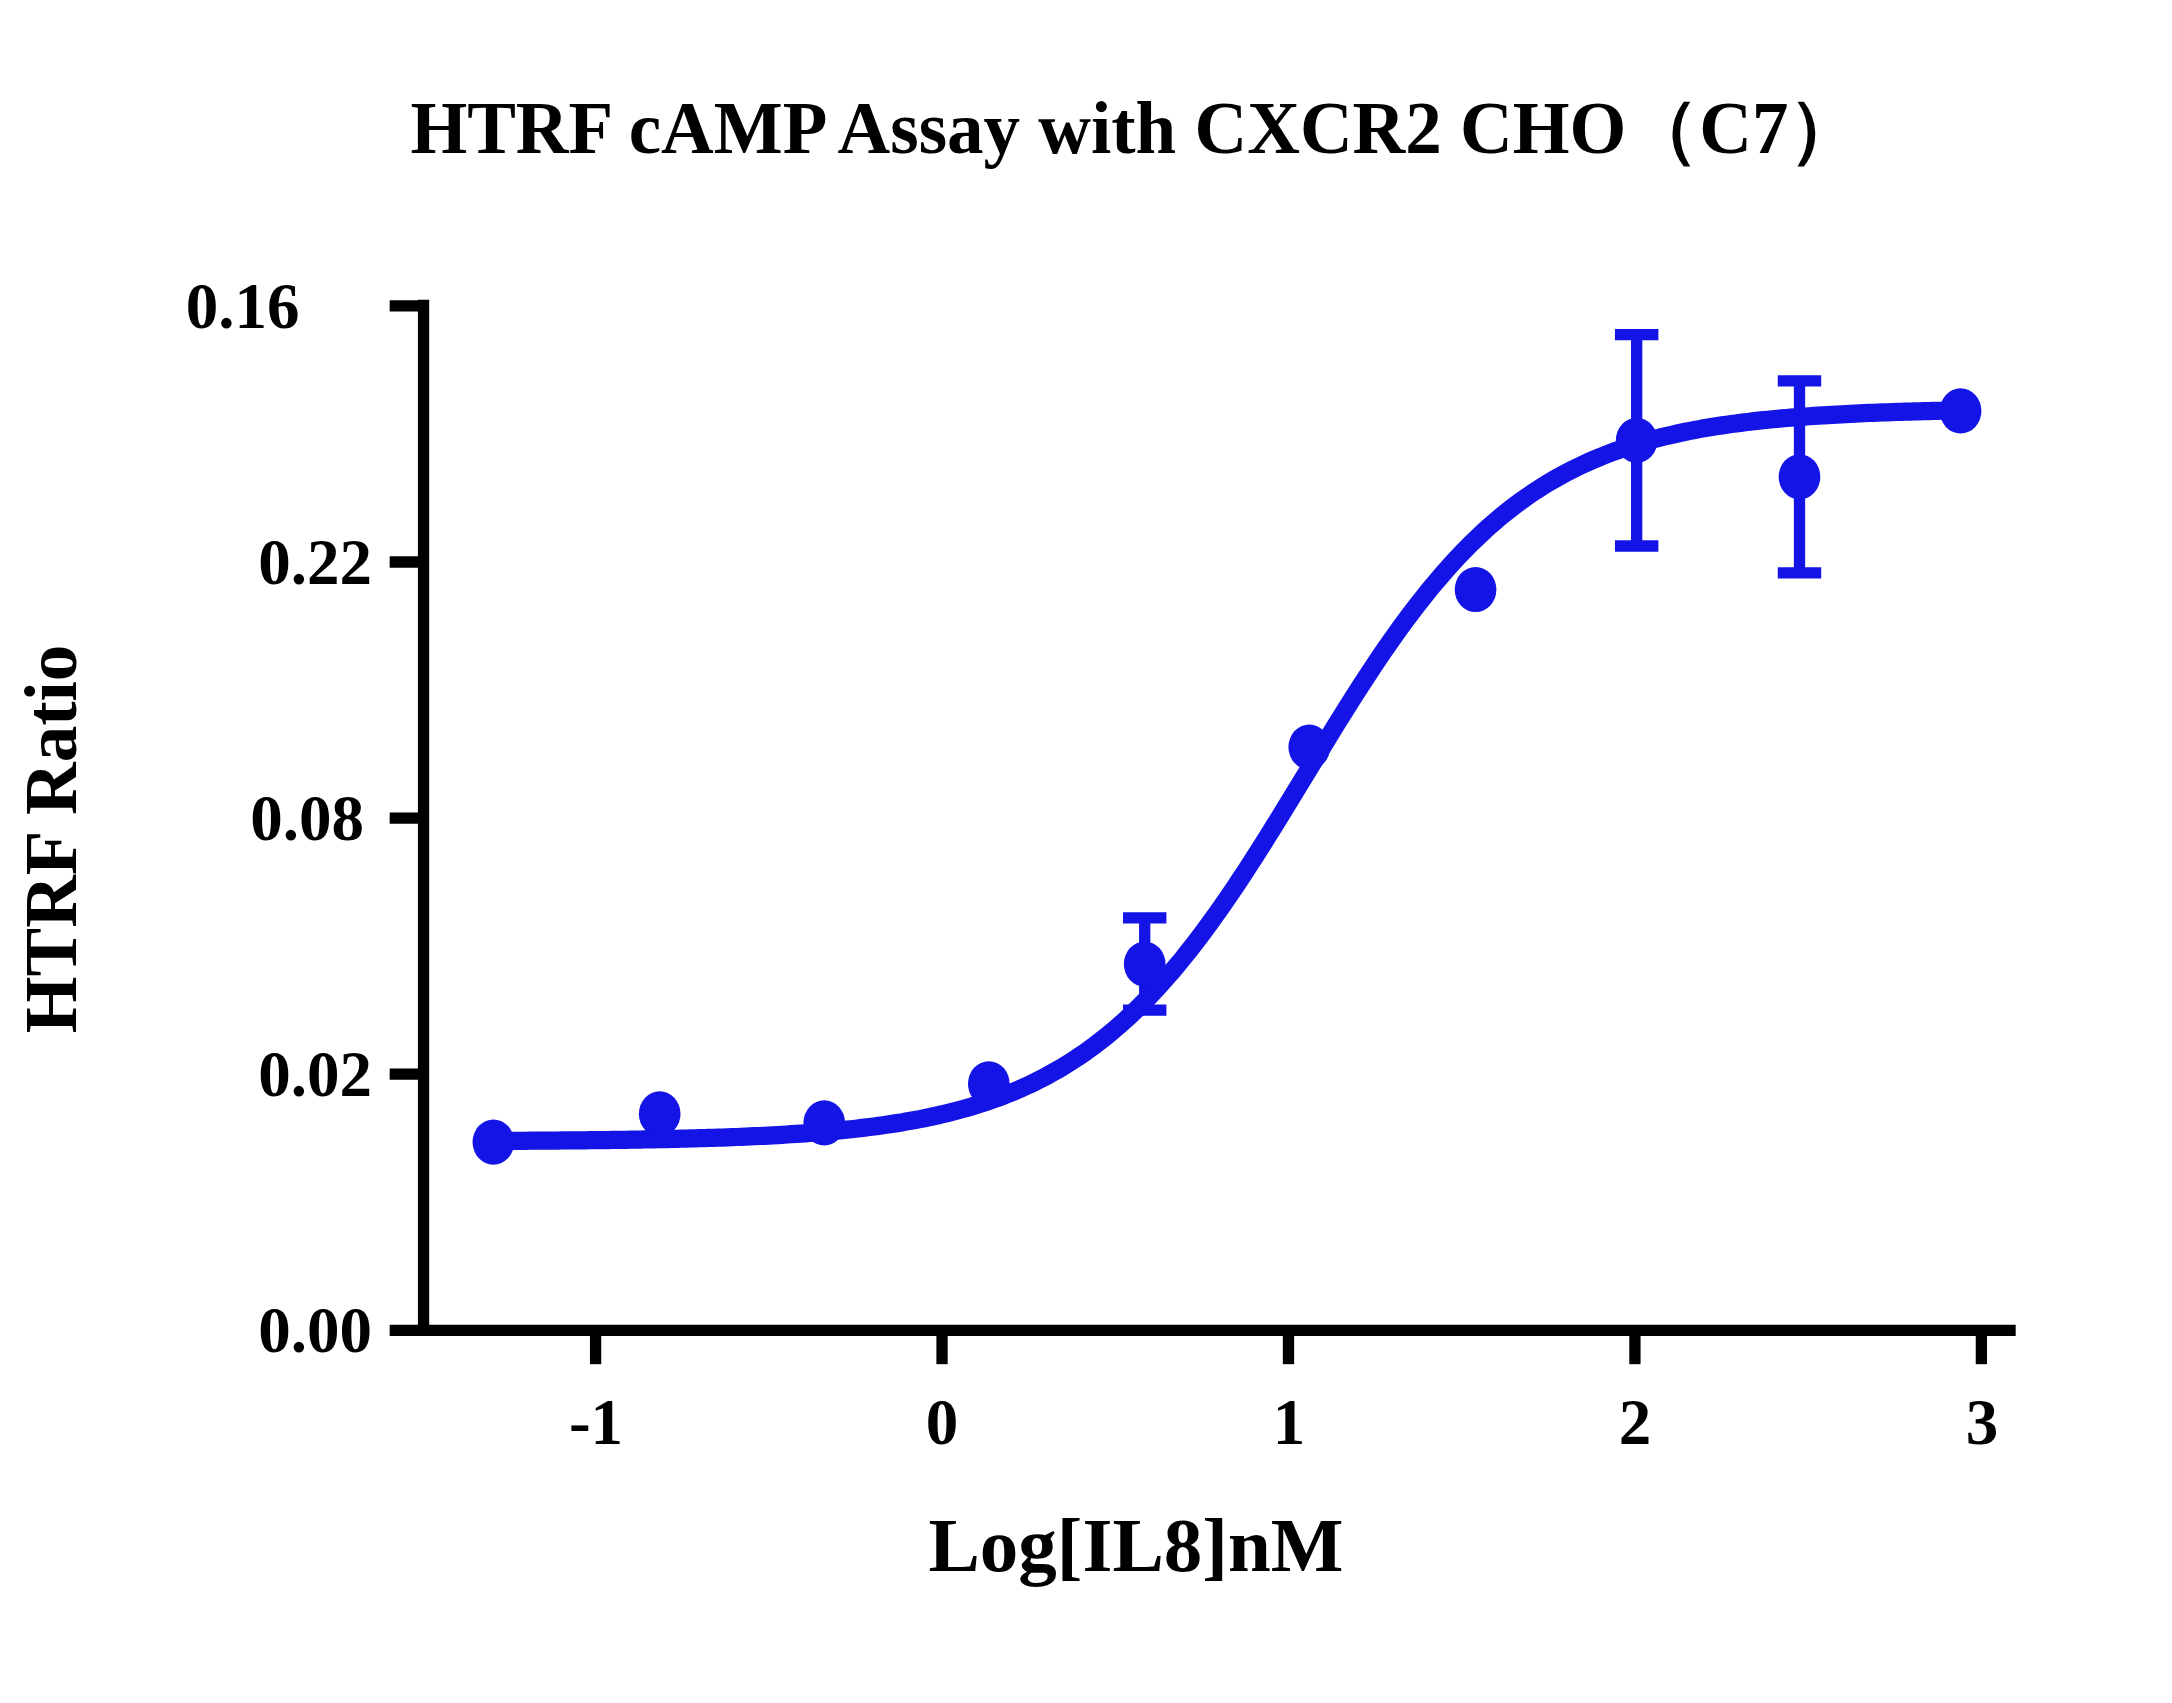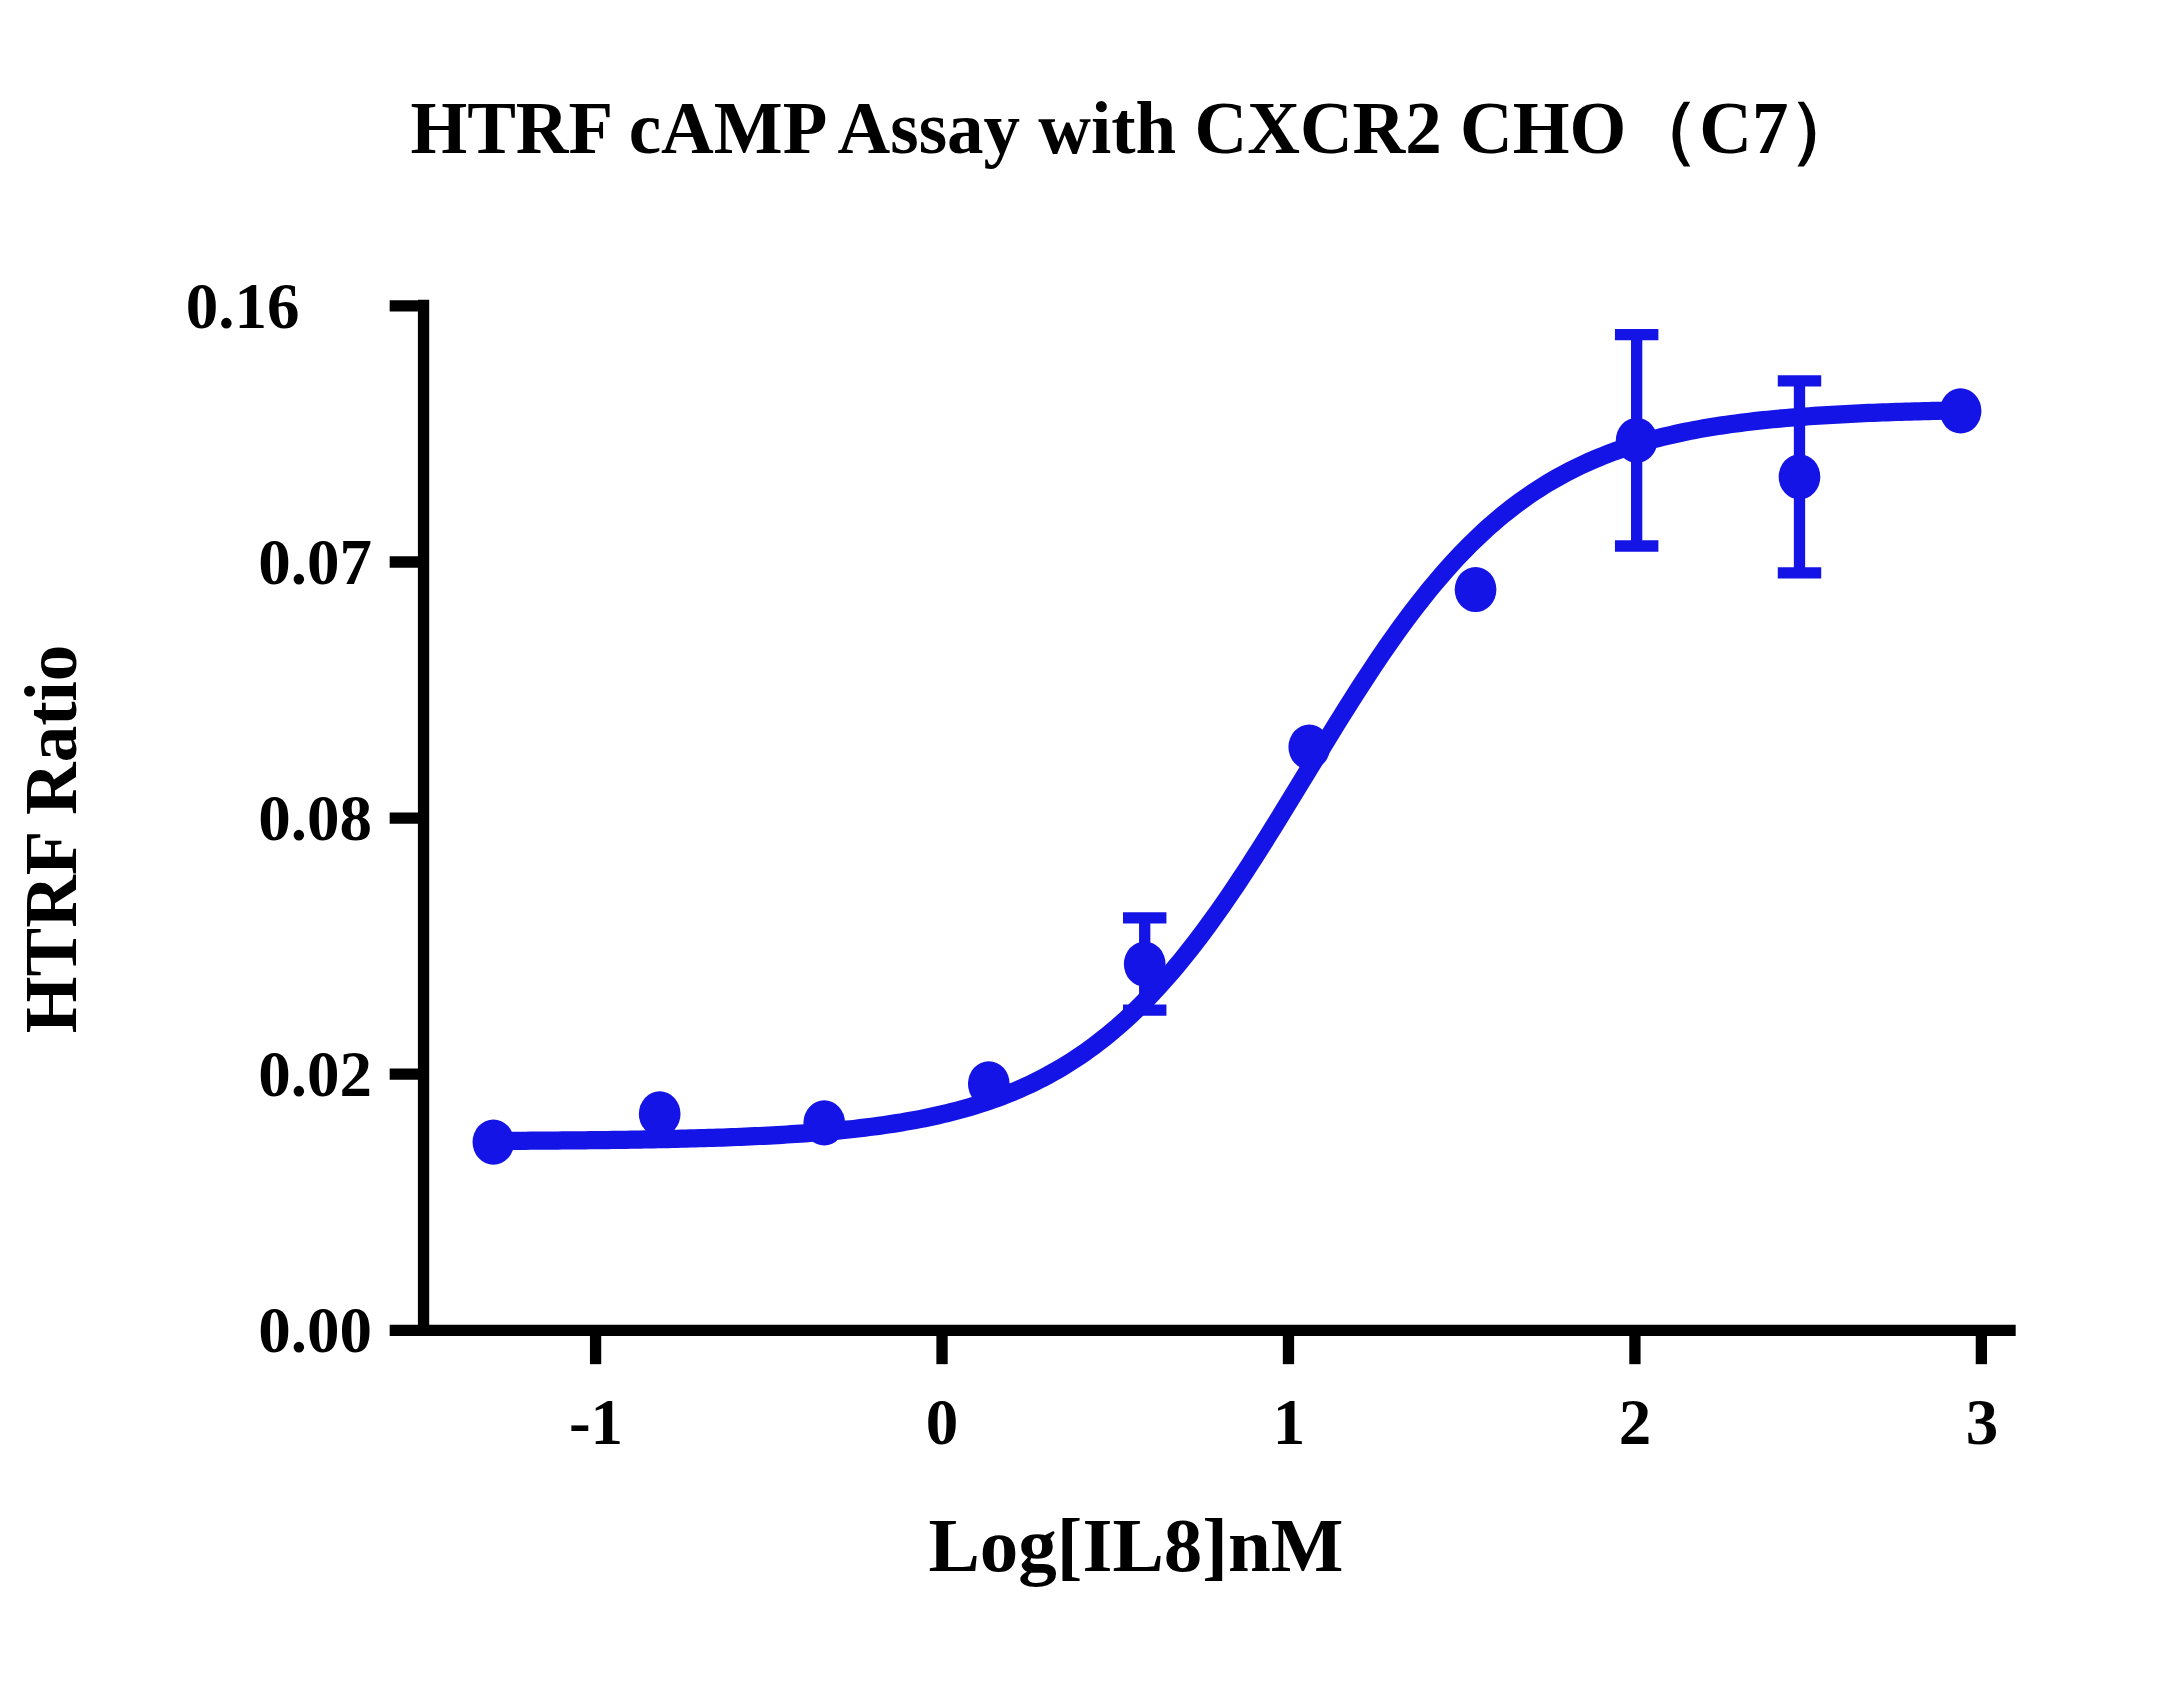--- a/index.html
+++ b/index.html
@@ -97,22 +97,22 @@
         <ellipse cx="3396.65" cy="1356.8134" rx="48" ry="52" fill="#1414E6"></ellipse>
         <ellipse cx="3767.4874999999997" cy="1013.4179999999997" rx="48" ry="52" fill="#1414E6"></ellipse>
         <ellipse cx="4142.3125" cy="1097.4246" rx="48" ry="52" fill="#1414E6"></ellipse>
         <ellipse cx="4513.15" cy="945.6232" rx="48" ry="52" fill="#1414E6"></ellipse>
       </g>
   </svg>
 
   <div id="ytick-labels">
       <div class="axis-tick-label ytick-label" style="left: 113px; width: 259px; top: 1330px;">0.00</div>
       <div class="axis-tick-label ytick-label" style="left: 113px; width: 259px; top: 1074px;">0.02</div>
-      <div class="axis-tick-label ytick-label" style="left: 113px; width: 259px; top: 818px;">0.08</div>
-      <div class="axis-tick-label ytick-label" style="left: 113px; width: 259px; top: 562px;">0.07</div>
+      <div class="axis-tick-label ytick-label" style="left: 105px; width: 259px; top: 818px;">0.08</div>
+      <div class="axis-tick-label ytick-label" style="left: 113px; width: 259px; top: 562px;">0.22</div>
       <div class="axis-tick-label ytick-label" style="left: 113px; width: 259px; top: 306px; text-align: center;">0.16</div>
     </div>
   <div id="xtick-labels">
       <div class="axis-tick-label xtick-label" style="left: 596px; top: 1390px;">-1</div>
       <div class="axis-tick-label xtick-label" style="left: 942px; top: 1390px;">0</div>
       <div class="axis-tick-label xtick-label" style="left: 1289px; top: 1390px;">1</div>
       <div class="axis-tick-label xtick-label" style="left: 1635px; top: 1390px;">2</div>
       <div class="axis-tick-label xtick-label" style="left: 1982px; top: 1390px;">3</div>
     </div>
 

